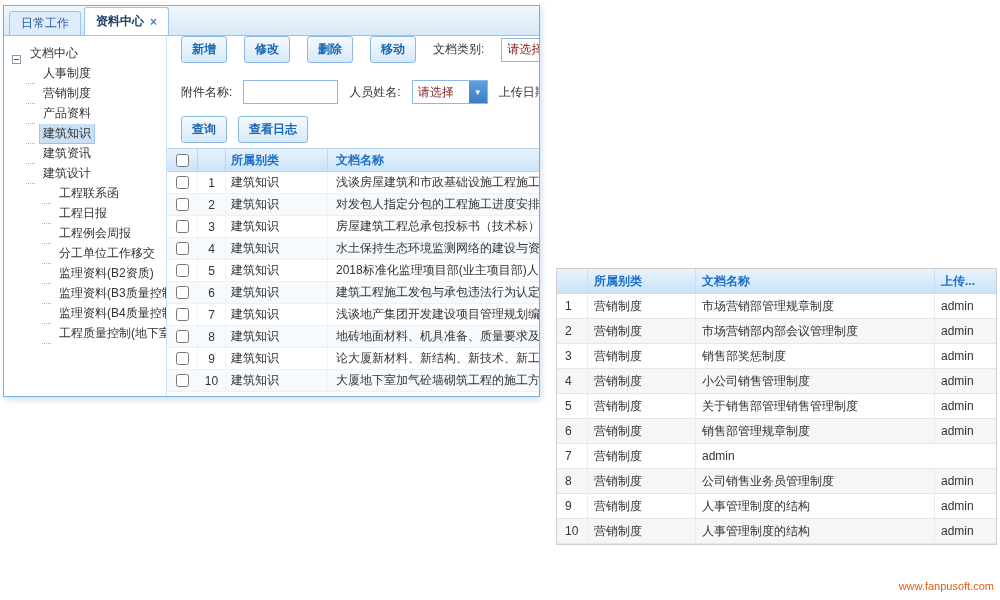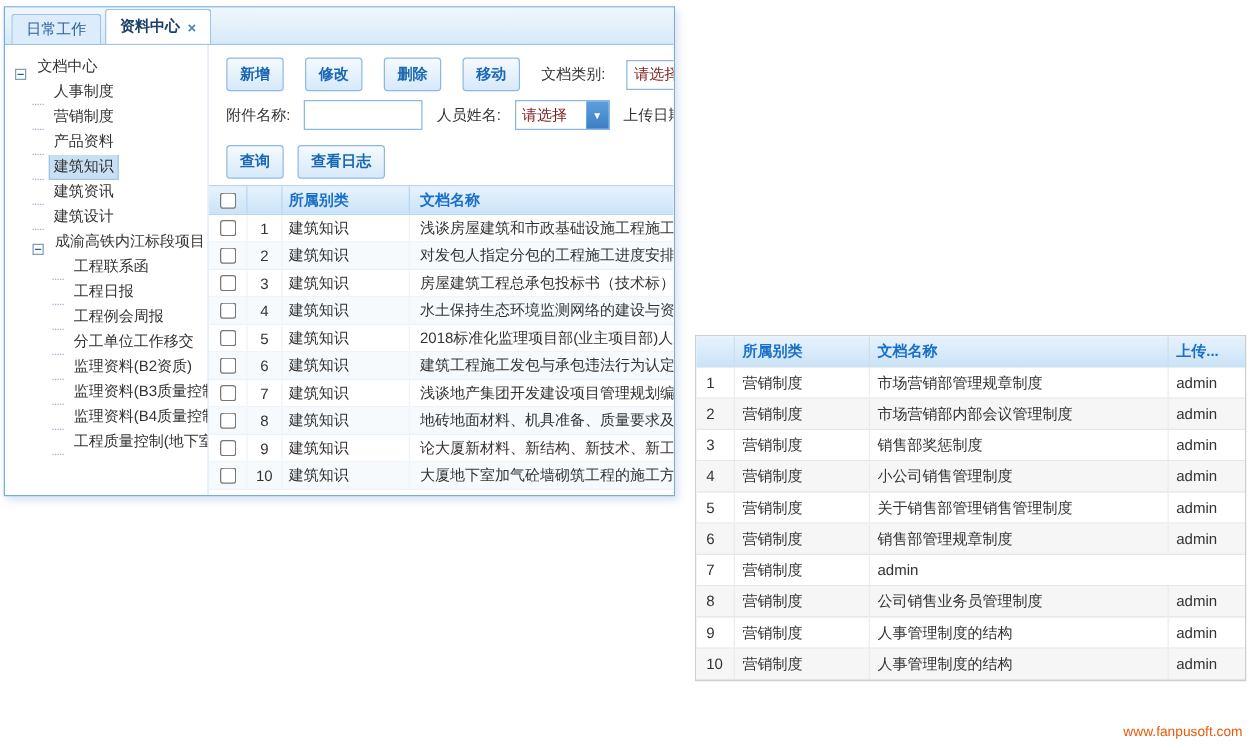--- a/index.html
+++ b/index.html
@@ -21,21 +21,21 @@
 .tree-item.lv2{padding-left:38px;}
 .tree-item.leaf::before{content:"";width:9px;border-top:1px dotted #9ab5cc;margin-right:4px;flex:none;}
 .node-toggle{width:9px;height:9px;border:1px solid #7f9db9;background:#fff;position:relative;flex:none;margin-right:5px;}
 .node-toggle::after{content:"";position:absolute;left:1px;right:1px;top:3px;height:1px;background:#2b5e9e;}
 .tree-label{padding:1px 3px;border:1px solid transparent;}
 .tree-item.selected .tree-label{background:#c9dff3;border:1px solid #9ec4e8;}
 
 
 .main{position:absolute;left:163px;top:30px;right:0;bottom:0;overflow:hidden;background:#fff;}
 .frow{position:absolute;left:14px;display:flex;align-items:center;gap:11px;white-space:nowrap;}
-.frow1{top:10px;gap:17px;}
+.frow1{top:0;gap:17px;}
 .frow2{top:44px;}
 .frow3{top:80px;}
 .btn{display:inline-block;padding:4px 10px;background:linear-gradient(#f5fafe,#d7e9fa);border:1px solid #8db8e3;border-radius:3px;color:#1967b3;font-weight:bold;cursor:pointer;}
 .flabel{color:#333;}
 .select{display:flex;align-items:center;border:1px solid #8db8e3;background:#fff;height:24px;width:76px;cursor:pointer;flex:none;}
 .sel-text{flex:1;padding:0 5px;color:#7f1d1d;overflow:hidden;}
 .sel-btn{width:18px;height:100%;background:linear-gradient(#5ea0dd,#3b7fc4);display:flex;align-items:center;justify-content:center;color:#fff;font-size:8px;flex:none;}
 .input{width:95px;height:24px;border:1px solid #8db8e3;background:#fff;padding:0 4px;font:inherit;}
 
 
@@ -120,24 +120,20 @@
       <div class="tree-item lv1 leaf">
 
         <span class="tree-label">建筑资讯</span>
       </div>
 
       <div class="tree-item lv1 leaf">
 
         <span class="tree-label">建筑设计</span>
       </div>
 
-      <div class="tree-item branch">
-        <span class="node-toggle"></span>
-        <span class="tree-label">成渝高铁内江标段项目</span>
-      </div>
 
       <div class="tree-item lv2 leaf">
 
         <span class="tree-label">工程联系函</span>
       </div>
 
       <div class="tree-item lv2 leaf">
 
         <span class="tree-label">工程日报</span>
       </div>

